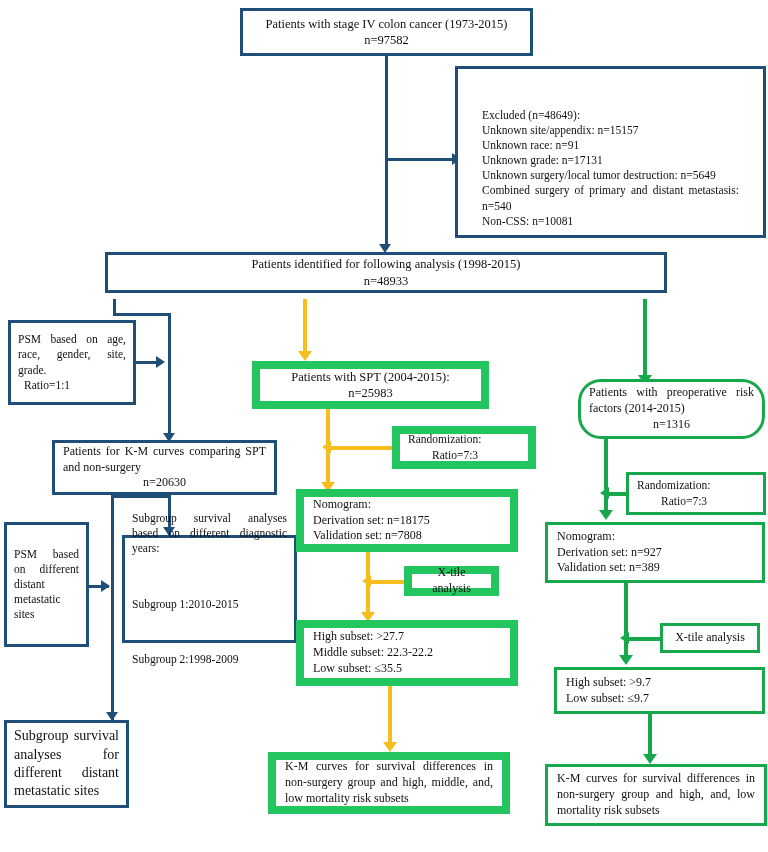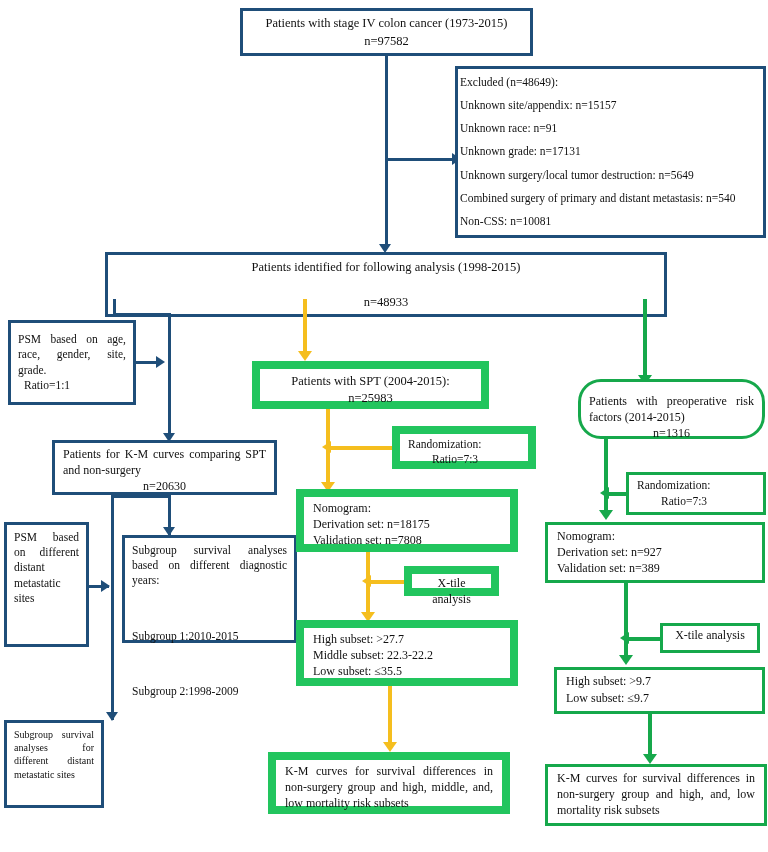--- a/index.html
+++ b/index.html
@@ -11,21 +11,21 @@
     overflow:hidden;
   }
   #canvas{position:relative;width:768px;height:852px;}
 
   .box{
     position:absolute;
     box-sizing:border-box;
     background:#fff;
     display:flex;
     flex-direction:column;
-    justify-content:space-between;
+    justify-content:center;
     line-height:1.32;
   }
   .box .ln{display:block;}
   .blue{border:3px solid #1F4E79;}
   .yellow{border:8px solid #22c55e;}
   .green{border:3px solid #16A84B;}
 
   .ctr{text-align:center;}
   .just{text-align:justify;text-align-last:left;}
   .lft{text-align:left;}
@@ -60,31 +60,31 @@
   </div>
 
   <div class="seg v-blue" style="left:385px;top:56px;height:104px;"></div>
 
   <div class="seg h-blue" style="left:385px;top:158px;width:70px;"></div>
   <div class="arrow ar-right-blue" style="left:452px;top:153px;"></div>
 
   <div class="seg v-blue" style="left:385px;top:158px;height:88px;"></div>
   <div class="arrow ar-down-blue" style="left:379px;top:244px;"></div>
 
-  <div class="box blue just" style="left:455px;top:66px;width:311px;height:172px;font-size:11.5px;padding:6px 2px;justify-content:space-between;">
+  <div class="box blue just" style="left:455px;top:66px;width:311px;height:172px;font-size:11.5px;padding:6px 24px;justify-content:flex-end;">
     <span class="ln lft">Excluded (n=48649):</span>
     <span class="ln lft">Unknown site/appendix:  n=15157</span>
     <span class="ln lft">Unknown race:    n=91</span>
     <span class="ln lft">Unknown grade:    n=17131</span>
     <span class="ln lft">Unknown surgery/local tumor destruction:  n=5649</span>
     <span class="ln just">Combined surgery of primary and distant metastasis:  n=540</span>
     <span class="ln lft">Non-CSS:  n=10081</span>
   </div>
 
-  <div class="box blue pad ctr" style="left:105px;top:252px;width:562px;height:65px;font-size:12.5px;">
+  <div class="box blue pad ctr" style="left:105px;top:252px;width:562px;height:41px;font-size:12.5px;">
     <span class="ln">Patients identified for following analysis (1998-2015)</span>
     <span class="ln">n=48933</span>
   </div>
 
   <div class="seg v-blue" style="left:113px;top:299px;height:16px;"></div>
   <div class="seg h-blue" style="left:113px;top:313px;width:58px;"></div>
   <div class="seg v-blue" style="left:168px;top:313px;height:122px;"></div>
   <div class="arrow ar-down-blue" style="left:163px;top:433px;"></div>
 
   <div class="seg v-yel" style="left:303px;top:299px;height:55px;"></div>
@@ -120,21 +120,21 @@
   <div class="box blue" style="left:4px;top:522px;width:85px;height:125px;font-size:11.5px;padding:5px 7px;">
     <span class="ln just">PSM based on different distant metastatic sites</span>
   </div>
 
   <div class="box blue" style="left:122px;top:535px;width:175px;height:108px;font-size:11.5px;padding:5px 7px;gap:40px;">
     <span class="ln just">Subgroup survival analyses based on different diagnostic years:</span>
     <span class="ln lft">Subgroup 1:2010-2015</span>
     <span class="ln lft">Subgroup 2:1998-2009</span>
   </div>
 
-  <div class="box blue" style="left:4px;top:720px;width:100px;height:88px;font-size:10px;padding:5px 7px;">
+  <div class="box blue" style="left:4px;top:720px;width:125px;height:88px;font-size:14px;padding:5px 7px;">
     <span class="ln just">Subgroup survival analyses for different distant metastatic sites</span>
   </div>
 
   <div class="box yellow ctr" style="left:252px;top:361px;width:237px;height:48px;font-size:12.5px;padding:4px 7px;">
     <span class="ln">Patients with SPT (2004-2015):</span>
     <span class="ln">n=25983</span>
   </div>
 
   <div class="seg v-yel" style="left:326px;top:409px;height:80px;"></div>
   <div class="seg h-yel" style="left:330px;top:446px;width:62px;"></div>

